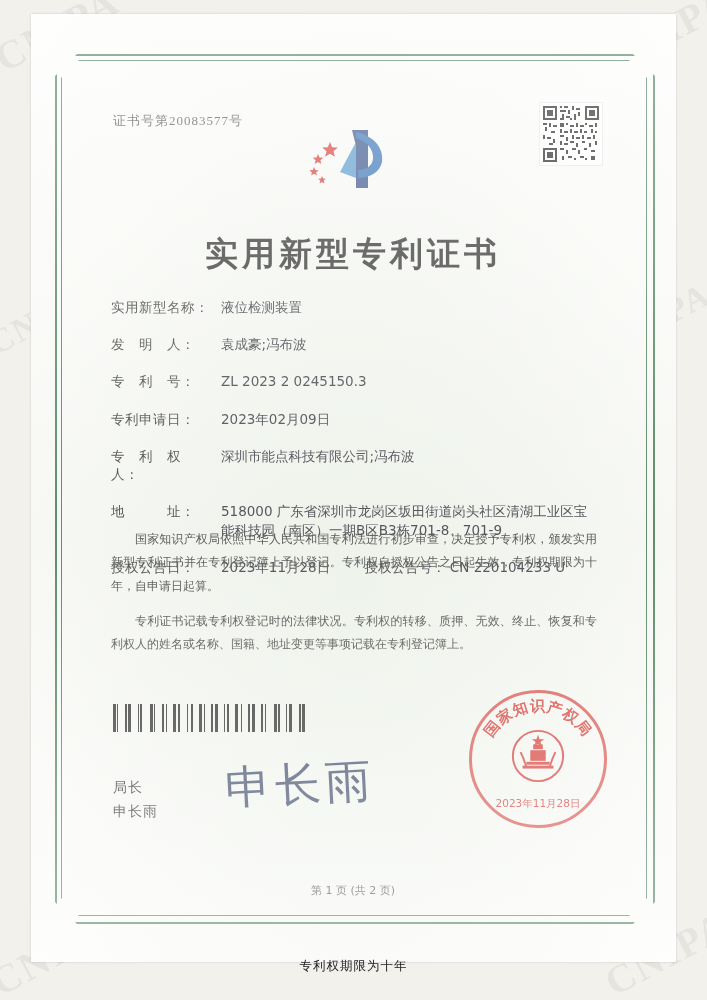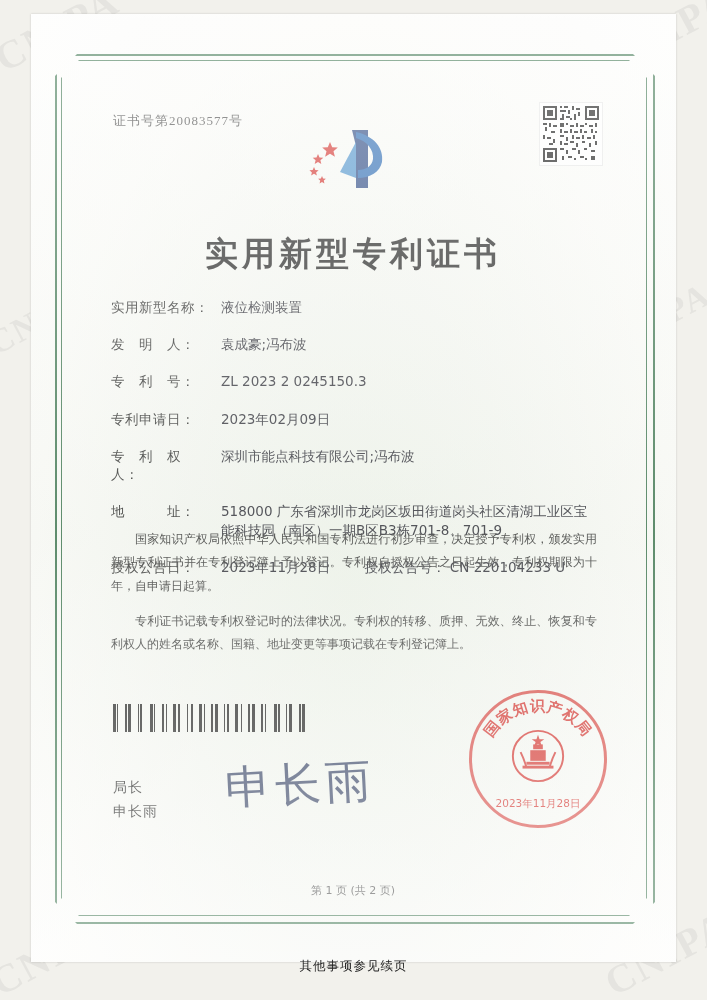--- a/index.html
+++ b/index.html
@@ -328,13 +328,13 @@
         <path d="M12 26 q4 8 6 16" stroke="#d2241f" stroke-width="2" fill="none"></path>
         <path d="M48 26 q-4 8 -6 16" stroke="#d2241f" stroke-width="2" fill="none"></path>
       </svg>
       <div class="date">2023年11月28日</div>
     </div>
 
     <div class="pagefoot">第 1 页 (共 2 页)</div>
   </div>
 </div>
 
-<div class="outfoot">其他事项参见续页</div>
+<div class="outfoot">专利权期限为十年</div>
 
 </body></html>

